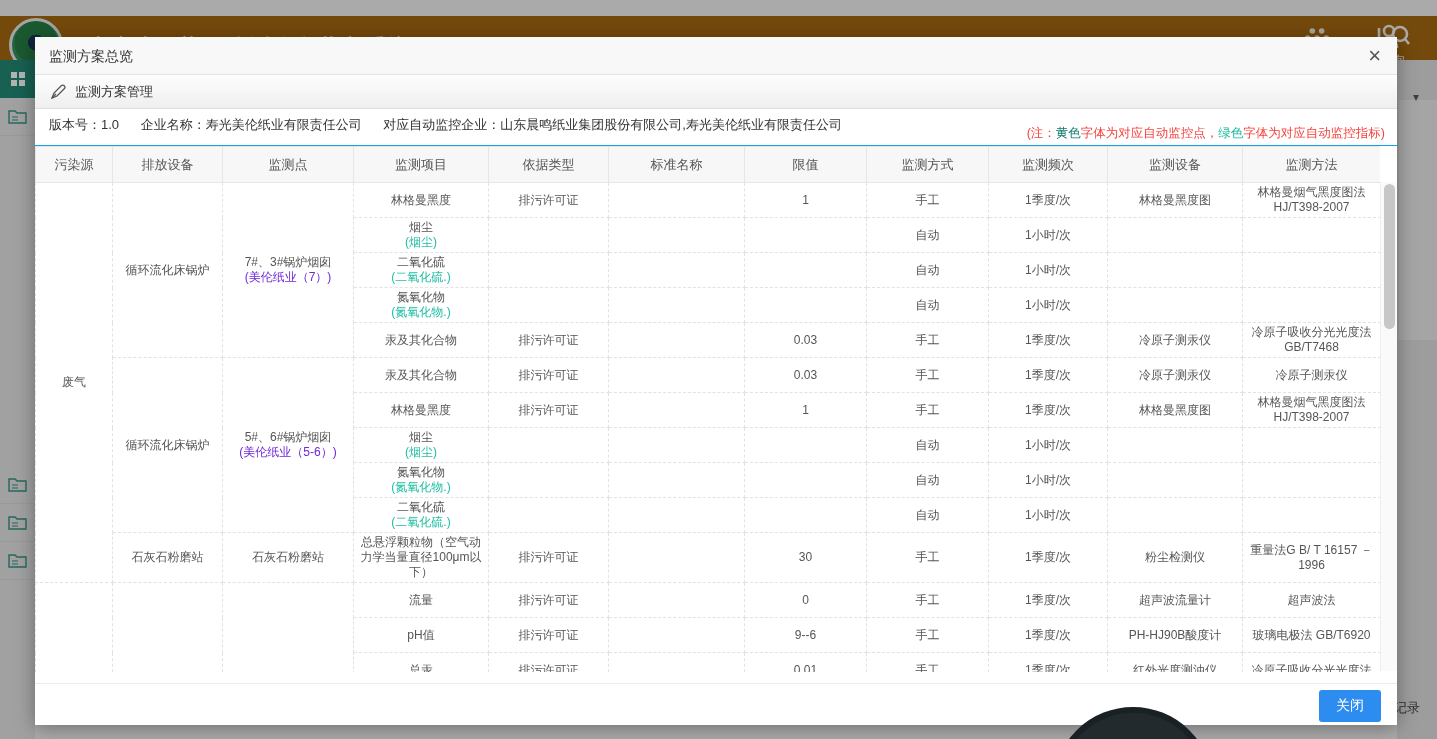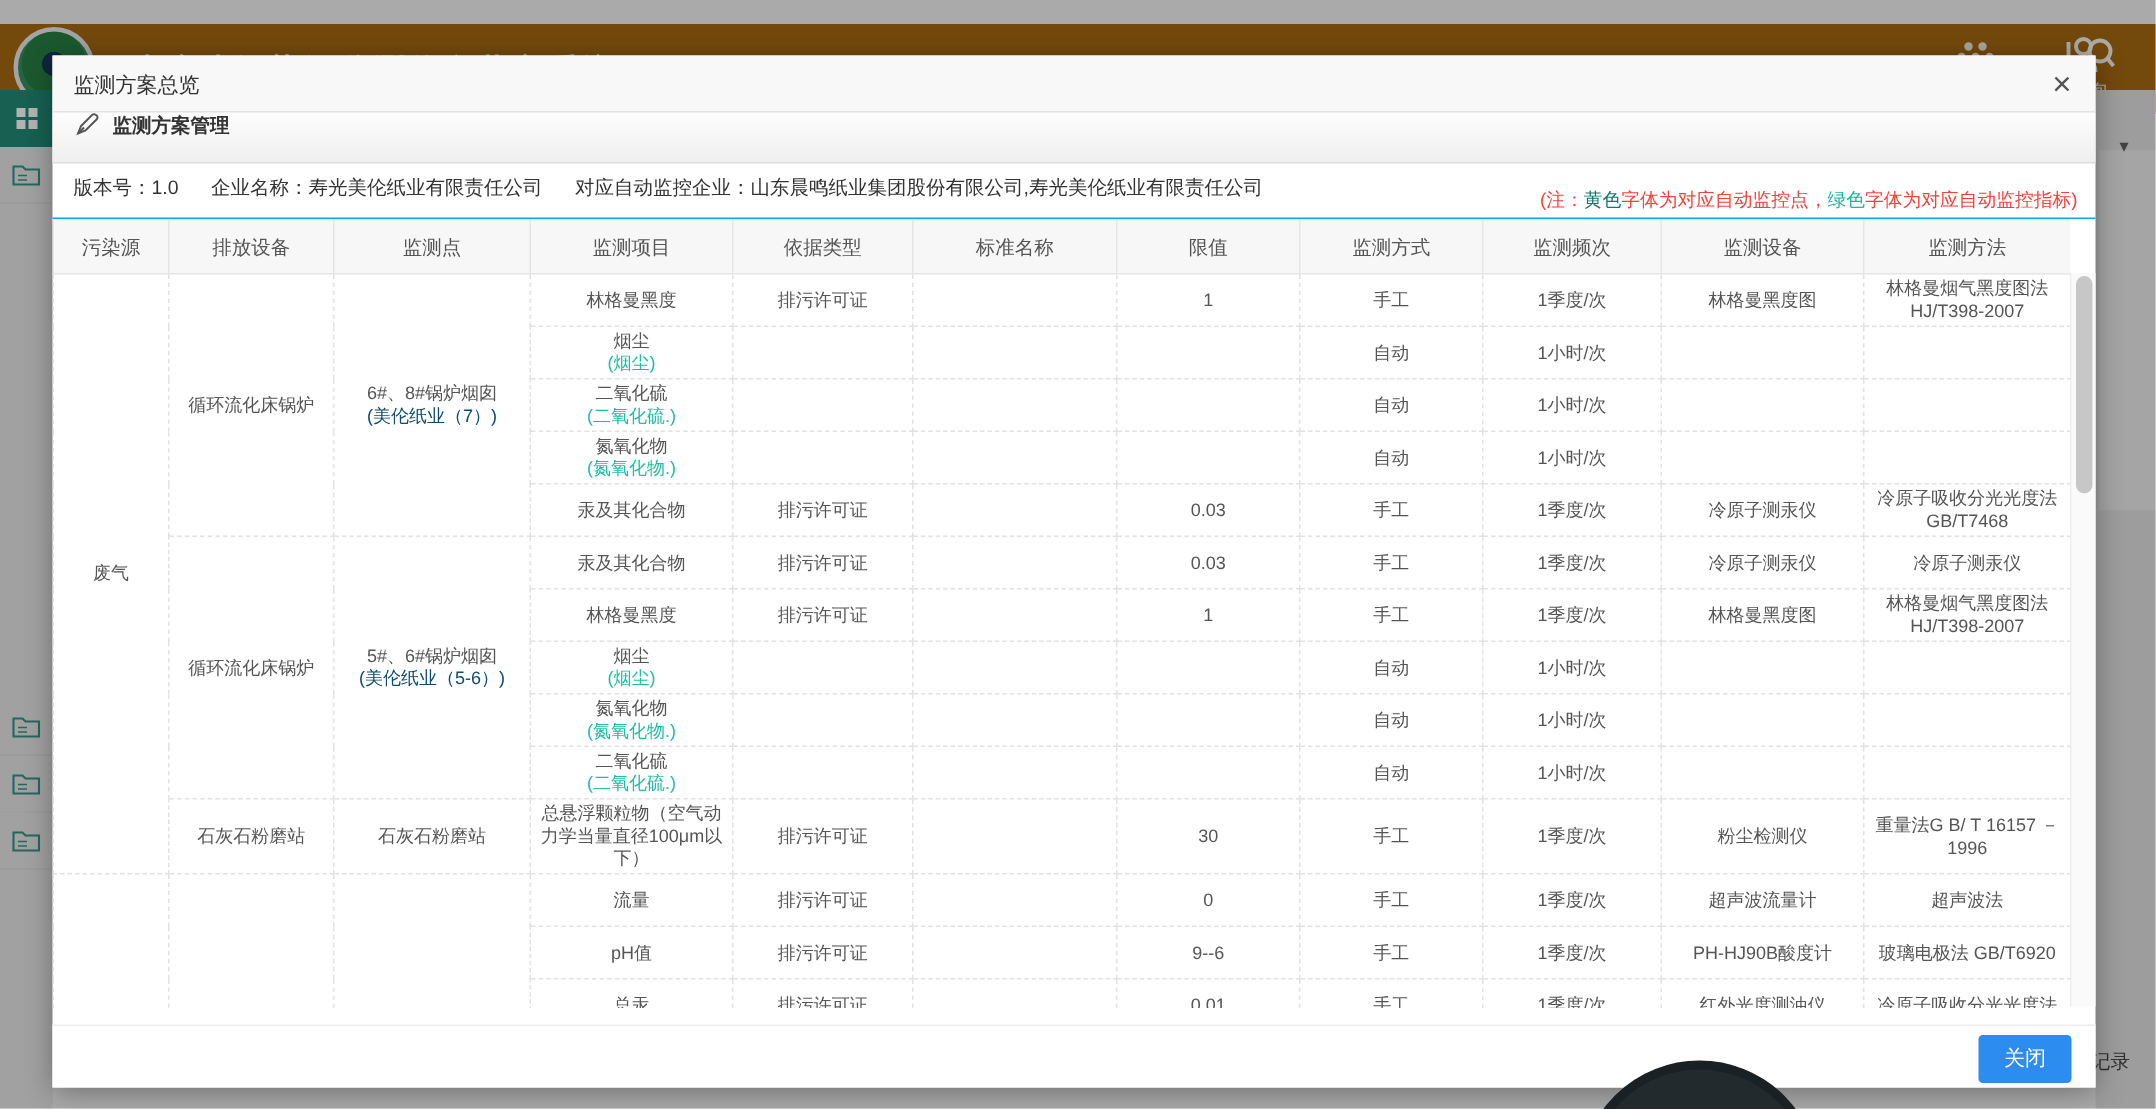--- a/index.html
+++ b/index.html
@@ -39,40 +39,40 @@
     border-radius:50%; background:#222a2d; z-index:30; border:6px solid #1a2124; }
 
   
   .modal { position:absolute; left:35px; top:37px; width:1362px; height:688px;
     background:#fff; z-index:20; box-shadow:0 3px 18px rgba(0,0,0,.35); }
   .modal-header { height:38px; line-height:38px; background:#f8f8f8;
     border-bottom:1px solid #e3e3e3; padding-left:14px; position:relative; }
   .modal-title { font-size:14px; color:#333; }
   .modal-close { position:absolute; right:16px; top:7px; font-size:22px; color:#555;
     cursor:pointer; line-height:24px; }
-  .sub-header { height:34px; display:flex; align-items:flex-start; gap:9px; padding-left:15px;
+  .sub-header { height:34px; display:flex; align-items:center; gap:9px; padding-left:15px;
     background:linear-gradient(#fdfdfd,#efefef); border-bottom:1px solid #dedede;
-    font-size:13px; font-weight:bold; color:#333; }
+    font-size:13px; font-weight:normal; color:#333; }
   .info-area { position:relative; height:36px;text-align:right; }
   .info-line { position:absolute; left:14px; top:7px; font-size:13px; color:#333; }
   .info-line span { margin-right:18px; }
   .note-line { position:absolute; right:12px; bottom:3px; font-size:12.5px; color:#f5413d; }
   .note-line .y { color:#0f766e; }
   .note-line .g { color:#19b79c; }
 
   .table-zone { position:relative; width:1362px; height:526px; border-top:1px solid #0ea5e9; }
   .table-clip { position:absolute; left:0; top:0; width:1345px; height:526px; overflow:hidden; }
   table { border-collapse:collapse; table-layout:fixed; width:1345px; }
   th { height:36px; background:#f7f7f7; font-weight:normal; font-size:13px; color:#555;
     border:1px solid #e6e6e6; }
   td { font-size:12px; color:#555; text-align:center; vertical-align:middle;
     padding:2px 5px; line-height:15px; border:1px dashed #e2e2e2; background:#fff; }
   tbody tr { height:35px; }
   td .note-g { color:#1fbfa3; }
-  td .note-o { color:#0c4a6e; }
+  td .note-o { color:#6d28d9; }
 
   .vscroll { position:absolute; right:0; top:36px; bottom:0; width:17px;
     background:#fafafa; border-left:1px solid #eee; }
   .vthumb { position:absolute; top:2px; left:3px; width:11px; height:145px;
     background:#c7c7c7; border-radius:6px; }
 
   .modal-footer { position:absolute; left:0; bottom:0; width:100%; height:42px;
     background:#fff; border-top:1px solid #ececec; }
   .close-btn { position:absolute; right:16px; top:6px; padding:7px 17px; background:#2d8cf0;
     color:#fff; font-size:14px; border:none; border-radius:3px; cursor:pointer; }
@@ -208,21 +208,21 @@
               <th>监测频次</th>
               <th>监测设备</th>
               <th>监测方法</th>
             </tr>
           </thead>
         <tbody id="tbody">
             <tr>
               <td rowspan="11">废气</td>
               <td rowspan="5">循环流化床锅炉</td>
               <td rowspan="5">
-                <div>6#、8#锅炉烟囱</div>
+                <div>7#、3#锅炉烟囱</div>
                 <div class="note-o">(美伦纸业（7）)</div>
               </td>
               <td>
                 <div>林格曼黑度</div>
               </td>
               <td>排污许可证</td>
               <td></td>
               <td>1</td>
               <td>手工</td>
               <td>1季度/次</td>

